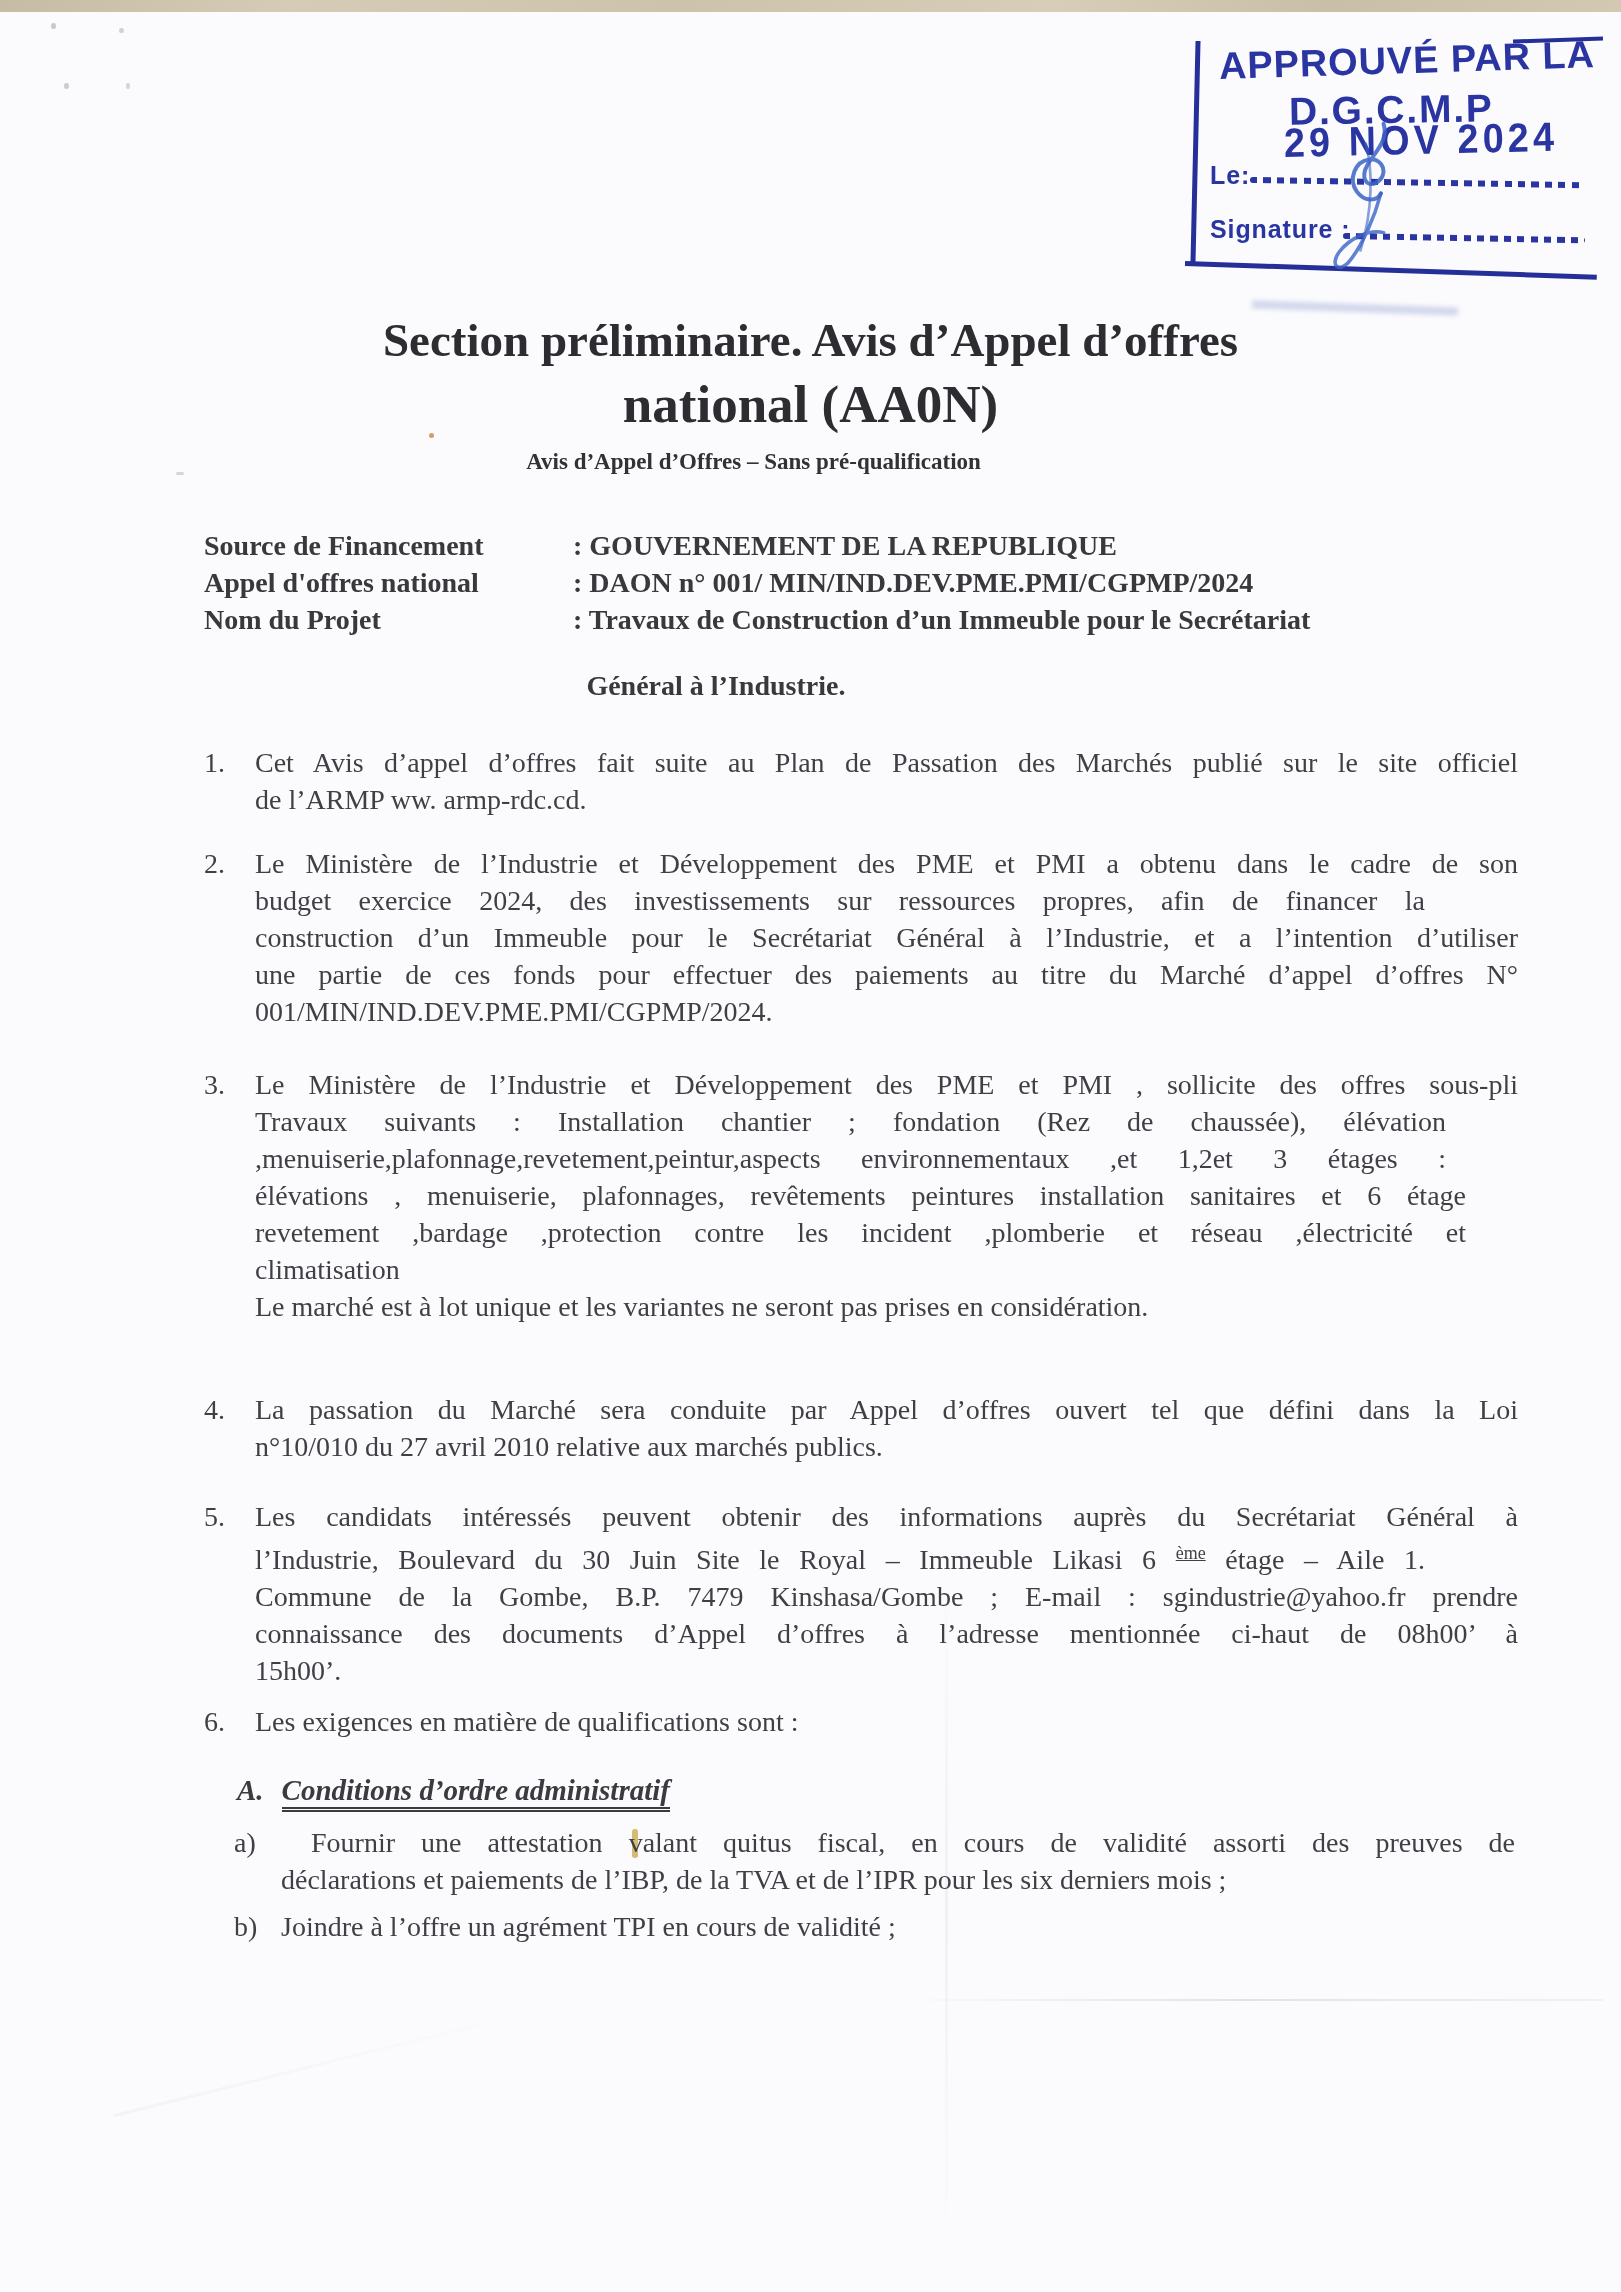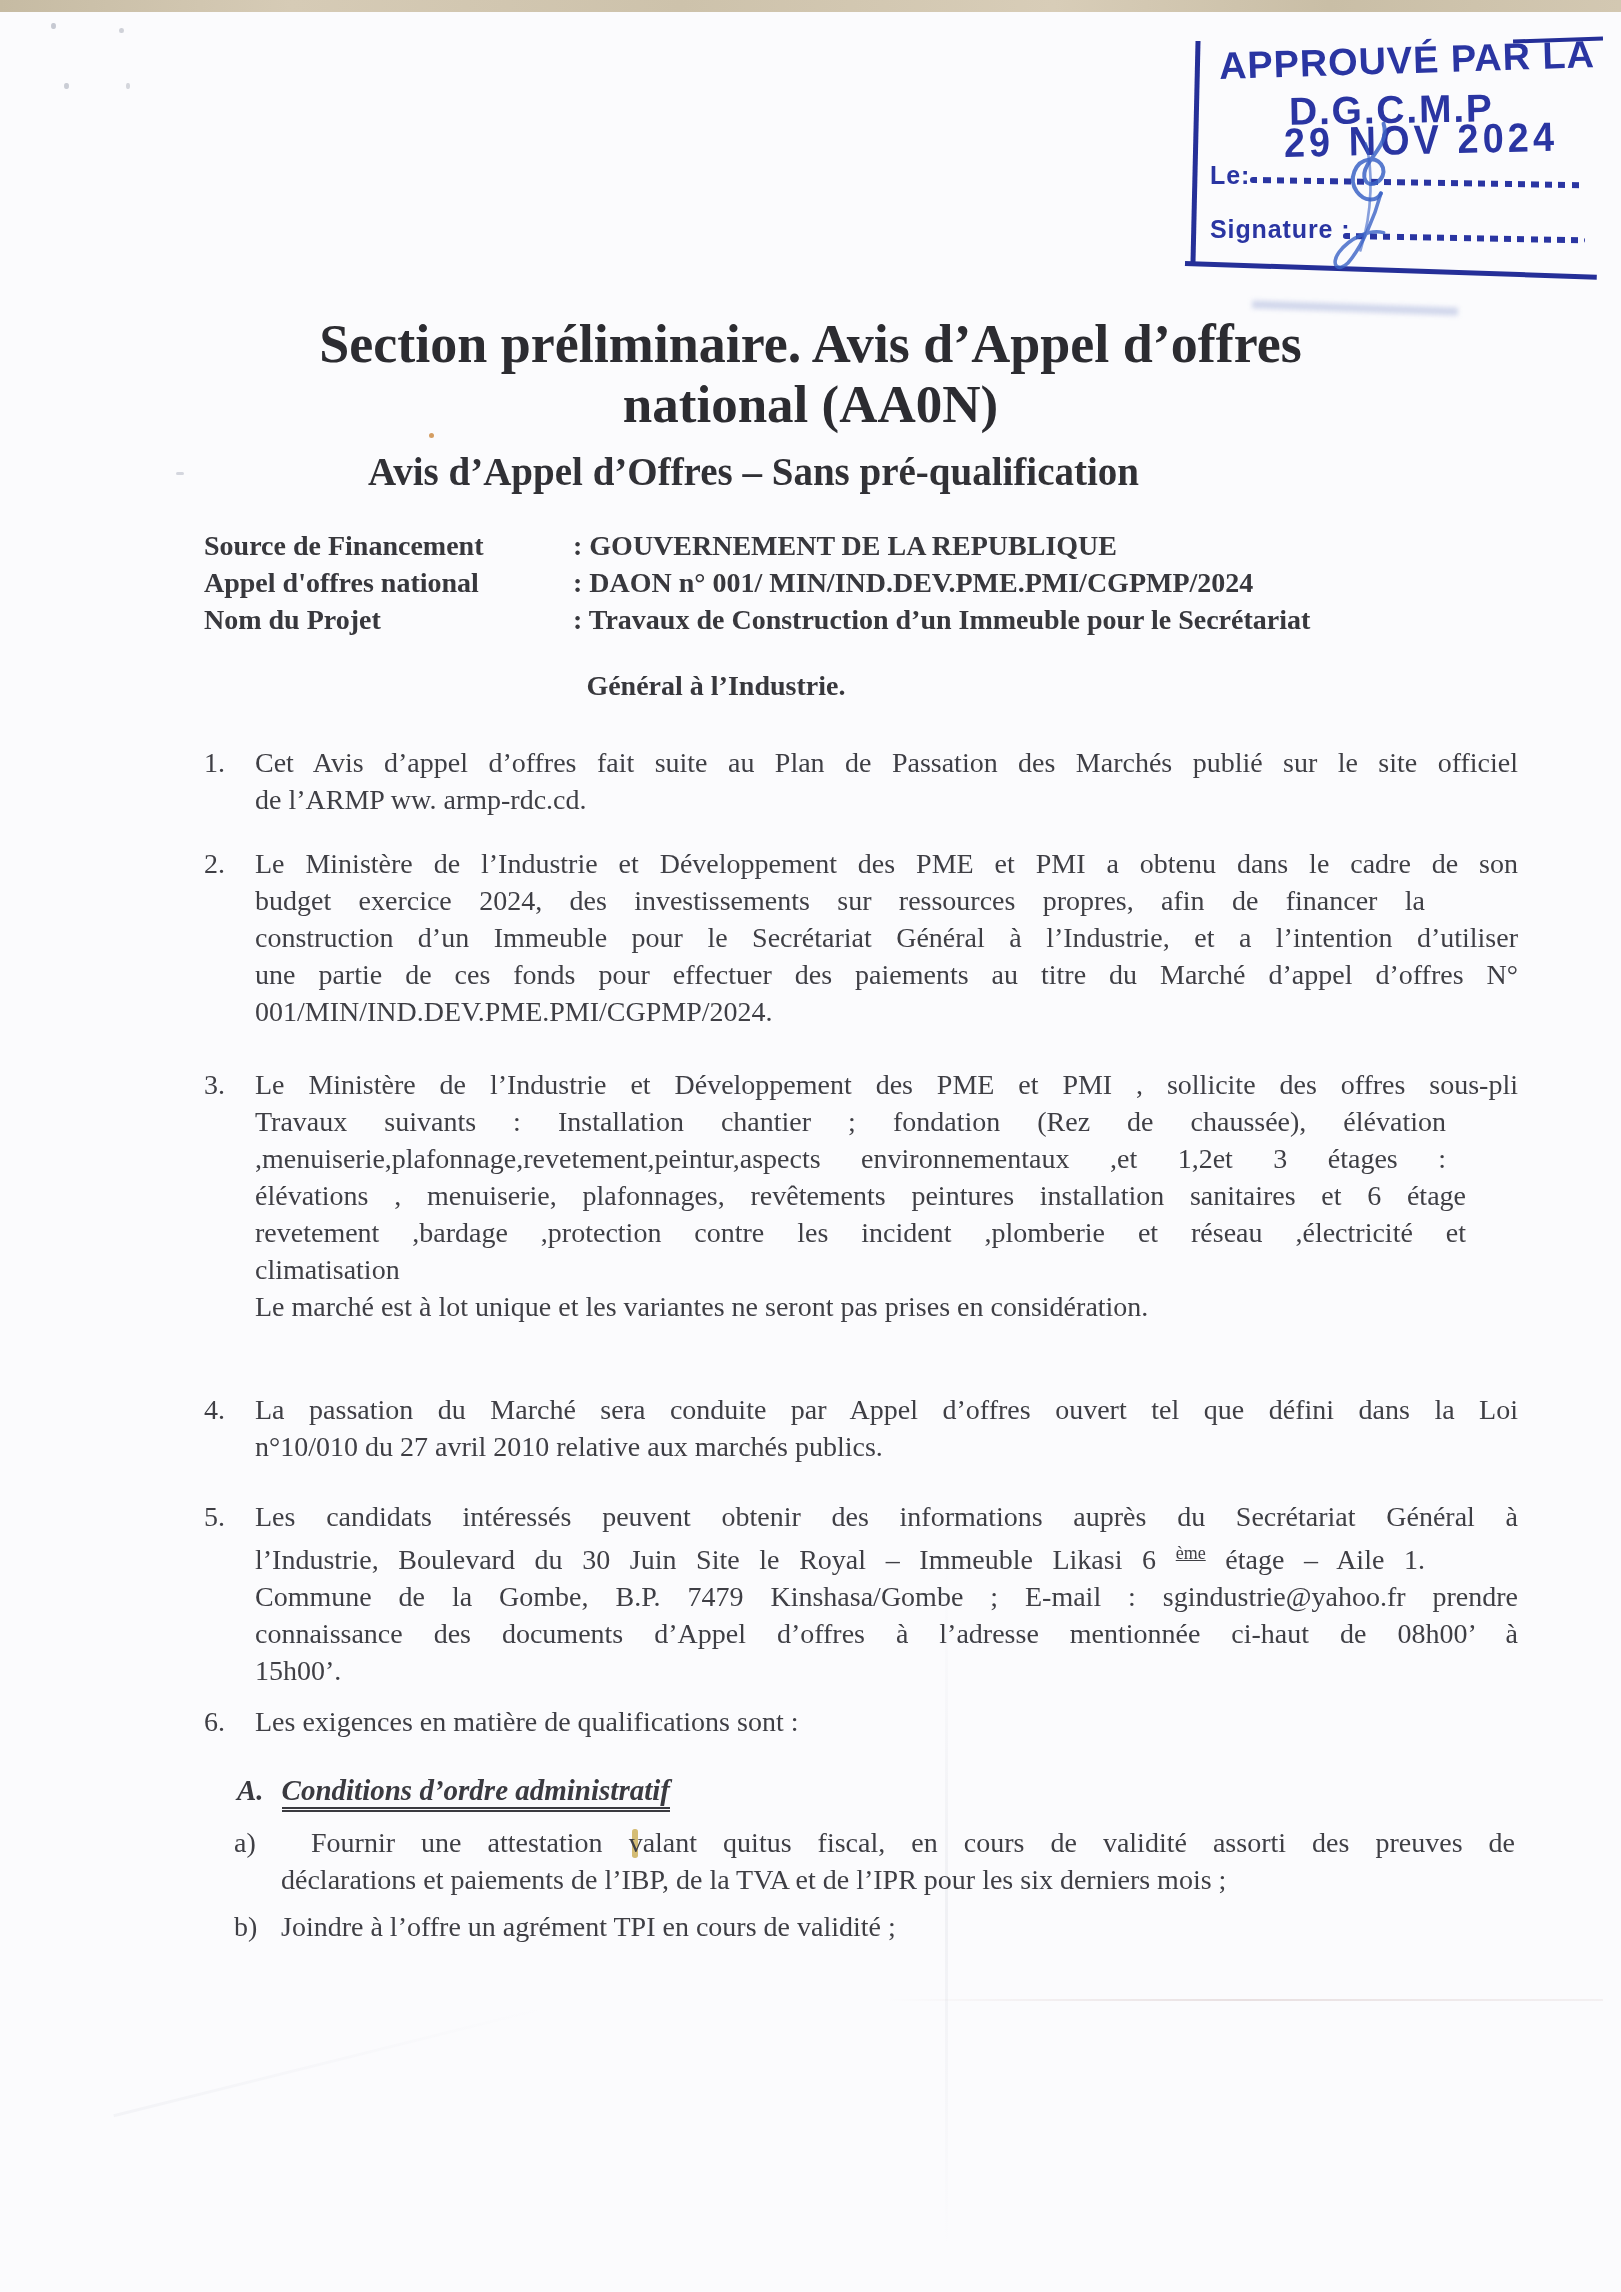--- a/index.html
+++ b/index.html
@@ -32,25 +32,25 @@
          white-space:nowrap;transform:scaleX(0.92) rotate(-1.2deg);transform-origin:left;}
   .stamp-sig{position:absolute;left:30px;top:190px;font-size:25px;font-weight:700;letter-spacing:0.9px;}
   .stamp-dots2{position:absolute;left:163px;top:208px;width:242px;height:6.3px;border-radius:3.6px;
          background:repeating-linear-gradient(90deg,currentColor 0 7.2px,transparent 7.2px 13.4px);transform:rotate(1deg);transform-origin:left;}
   .signature-svg{position:absolute;left:134px;top:86px;width:116px;height:179px;overflow:visible;}
   .stamp-smudge{position:absolute;left:72px;top:279px;width:206px;height:8px;
          background:rgba(60,85,175,0.22);filter:blur(2.7px);transform:rotate(2deg);}
 
   
   .title-l1{position:absolute;top:313px;left:0;width:1621px;text-align:center;
-            font-size:54px;font-weight:700;color:#2c2c31;}
+            font-size:47px;font-weight:700;color:#2c2c31;}
   .title-l2{position:absolute;top:374px;left:0;width:1621px;text-align:center;
             font-size:53px;font-weight:700;color:#2c2c31;}
   .subtitle{position:absolute;top:449px;left:0;width:1507px;text-align:center;
-            font-size:39px;font-weight:700;color:#313136;}
+            font-size:23px;font-weight:700;color:#313136;}
 
   
   .info-row{position:absolute;left:204px;width:1343px;font-weight:700;font-size:28px;color:#38383d;}
   .info-label{display:inline-block;width:369px;}
   .info-cont{padding-left:13.4px;}
 
   
   .item{position:absolute;left:255px;width:1263px;font-size:28px;line-height:37px;}
   .item .num{position:absolute;left:-51px;top:0;}
   .ln{min-height:37px;}

